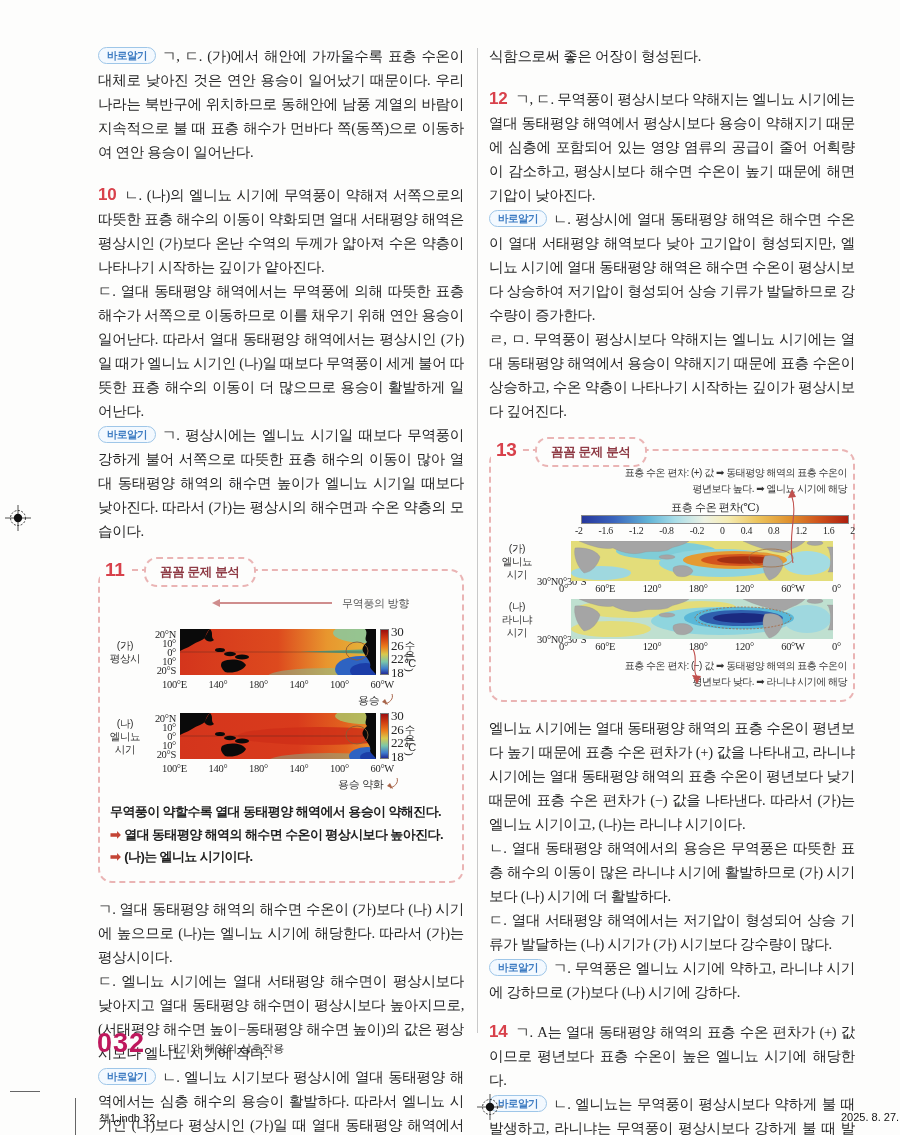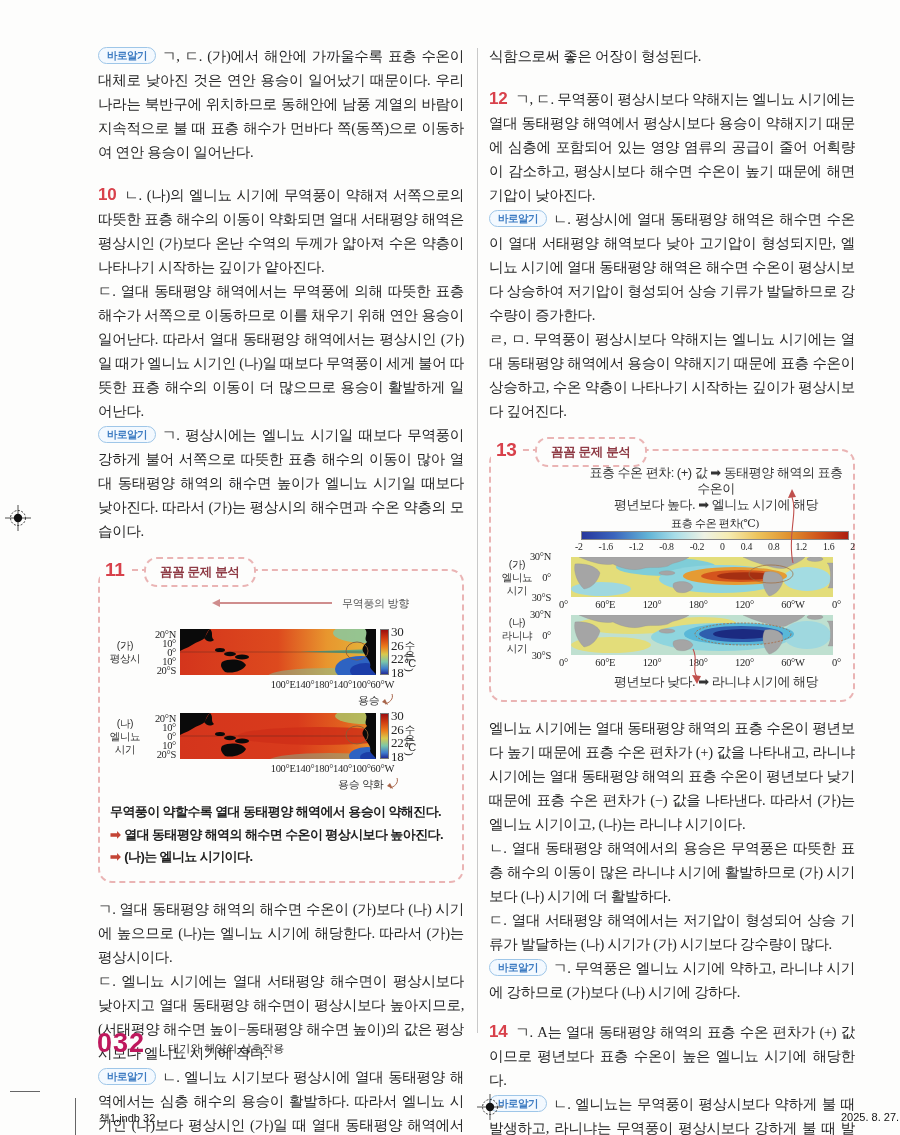--- a/index.html
+++ b/index.html
@@ -29,37 +29,37 @@
   .maprow{display:flex;align-items:center;margin-top:2px}
   .mside{width:38px;text-align:center;font-family:"Liberation Sans",sans-serif;font-size:10.5px;color:#333;line-height:13px}
   .mside span{display:block}
   .mlat{width:36px;height:56px;margin:-5px 0;display:flex;flex-direction:column;justify-content:center;
         align-items:flex-end;font-size:10.5px;line-height:9px;padding-right:4px;box-sizing:border-box}
   .mapsvg{width:196px;height:46px;display:block;flex:none}
   .cbar11{width:9px;height:46px;margin-left:4px;border:1px solid #777;box-sizing:border-box;flex:none;
         background:linear-gradient(180deg,#9c0f0f 0%,#cf3a12 18%,#ec7d1c 38%,#d9c84c 55%,#7cc7a8 72%,#3f7ccd 88%,#232c96 100%)}
   .cbt11{height:50px;display:flex;flex-direction:column;justify-content:space-between;font-size:13px;line-height:9px;margin-left:2px}
   .cblab11{writing-mode:vertical-rl;font-size:10.5px;line-height:11px;margin-left:1px;color:#222}
-  .lonrow11{display:flex;justify-content:flex-end;margin-left:56px;width:232px;font-size:10.5px;line-height:13px;margin-top:1px}
+  .lonrow11{display:flex;justify-content:space-between;margin-left:56px;width:232px;font-size:10.5px;line-height:13px;margin-top:1px}
   .noterow{display:flex;align-items:flex-end;font-family:"Liberation Sans",sans-serif;font-size:11px;color:#333;height:16px;line-height:13px}
   .fbullets{margin:10px 2px 2px 4px;font-family:"Liberation Sans",sans-serif;font-size:13px;font-weight:bold;
         line-height:22.5px;color:#1f1f1f;text-align:left;letter-spacing:-0.6px}
   .fbullets .arr{color:#c44536;margin-right:4px}
   
-  .f13ann{margin-left:88px;font-family:"Liberation Sans",sans-serif;font-size:13px;line-height:16px;color:#333;
-        letter-spacing:-0.5px;text-align:center}
+  .f13ann{margin-left:88px;font-family:"Liberation Sans",sans-serif;font-size:10px;line-height:16px;color:#333;
+        letter-spacing:-0.5px;text-align:right}
   .f13cbt{margin-left:84px;width:268px;text-align:center;font-size:11px;line-height:14px;margin-top:3px}
   .cbar13{margin-left:84px;width:268px;height:9px;border:1px solid #888;box-sizing:border-box;margin-top:1px;
         background:linear-gradient(90deg,#27379c 0%,#3a64bd 12%,#62b4d6 25%,#a8dde8 35%,#eef2e4 46%,#f5ecb2 55%,#ecc45c 66%,#e0912e 78%,#cf531c 89%,#ad1f10 100%)}
   .cbticks13{margin-left:78px;width:280px;display:flex;justify-content:space-between;font-size:9.8px;line-height:12px;margin-top:1px}
   .maprow13{display:flex;align-items:center;margin-top:4px}
   .mside13{width:40px;text-align:center;font-family:"Liberation Sans",sans-serif;font-size:10.5px;color:#333;line-height:13px}
   .mside13 span{display:block}
-  .mlat13{width:34px;height:50px;margin:-5px 0;display:flex;flex-direction:column;justify-content:space-between;
-        align-items:flex-end;font-size:10.5px;line-height:9px;padding-right:20px;box-sizing:border-box}
+  .mlat13{width:34px;height:50px;margin:-5px 0;display:flex;flex-direction:row;justify-content:space-between;
+        align-items:flex-end;font-size:10.5px;line-height:9px;padding-right:12px;box-sizing:border-box}
   .mapsvg13{width:262px;height:40px;display:block;flex:none}
   .lonrow13{display:flex;justify-content:space-between;margin-left:62px;width:282px;font-size:10.5px;line-height:13px;margin-top:1px}
   .f13arrow{position:absolute}
   
   #pagefoot{position:absolute;left:97px;top:1028px;display:flex;align-items:baseline;font-family:"Liberation Sans",sans-serif}
   #pagefoot .pnum{font-size:27px;font-weight:bold;letter-spacing:1px;color:#be185d}
   #pagefoot .chap{font-size:11px;margin-left:14px;color:#222}
   .regmark{position:absolute;width:26px;height:26px}
   #reg-left{left:5px;top:505px}
   #reg-bottom{left:477px;top:1094px}
@@ -349,20 +349,21 @@
         <span>0°</span>
         <span>60°E</span>
         <span>120°</span>
         <span>180°</span>
         <span>120°</span>
         <span>60°W</span>
         <span>0°</span>
       </div>
 
     <div class="f13ann" style="margin-top:5px">
+      <div>표층 수온 편차: (−) 값 ➡ 동태평양 해역의 표층 수온이</div>
       <div>평년보다 낮다. ➡ 라니냐 시기에 해당</div>
     </div>
 
     <svg class="f13arrow" style="left:292px;top:38px" width="20" height="78" viewBox="0 0 20 78">
       <path d="M10,74 C4,48 15,24 9,8" fill="none" stroke="#c0504d" stroke-width="1.1"></path>
       <polygon points="9,0 5,9 13,8" fill="#c0504d"></polygon>
     </svg>
     <svg class="f13arrow" style="left:196px;top:196px" width="20" height="38" viewBox="0 0 20 38">
       <path d="M6,2 C12,14 4,22 10,30" fill="none" stroke="#c0504d" stroke-width="1.1"></path>
       <polygon points="10,37 5,28 14,29" fill="#c0504d"></polygon>

